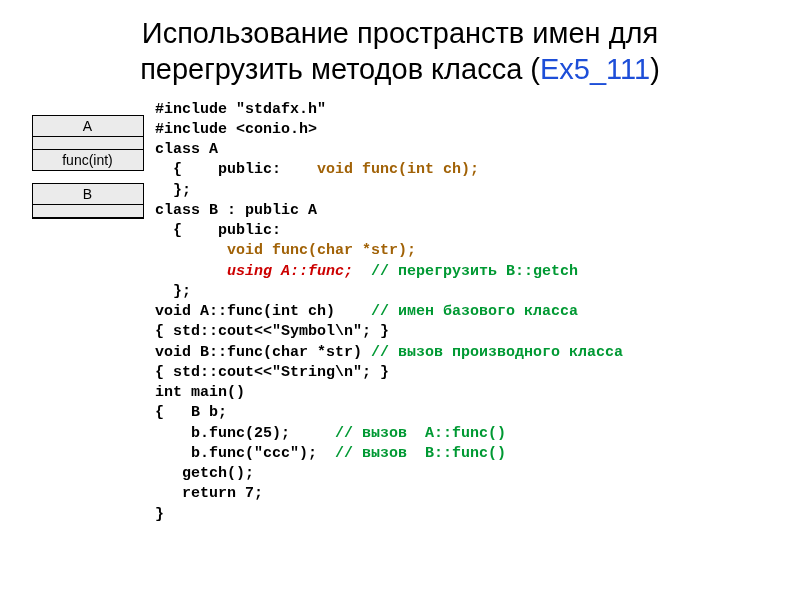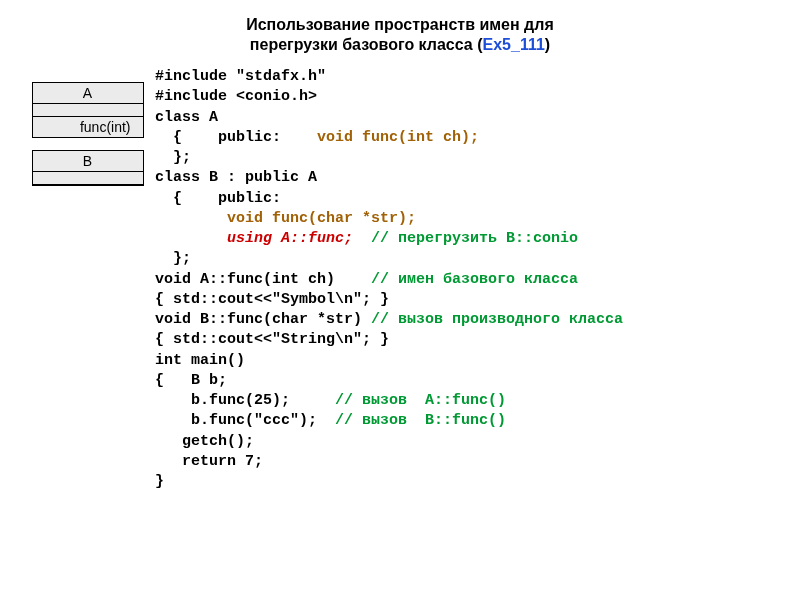--- a/index.html
+++ b/index.html
@@ -6,22 +6,22 @@
     margin: 0;
     padding: 15px 20px;
     font-family: Arial, sans-serif;
     background: #ffffff;
     width: 800px;
     height: 600px;
     box-sizing: border-box;
   }
   .title {
     text-align: center;
-    font-weight: bold;
-    font-size: 16px;
+    font-weight: normal;
+    font-size: 29px;
     color: #000;
     margin-bottom: 12px;
     line-height: 1.25;
   }
   .title .link {
     color: #1d4ed8;
   }
   .content {
     display: flex;
     align-items: flex-start;
@@ -41,42 +41,42 @@
     border-bottom: 1px solid #000;
     text-align: center;
     font-size: 14px;
     padding: 2px 0;
   }
   .uml-empty {
     border-bottom: 1px solid #000;
     height: 12px;
   }
   .uml-method {
-    text-align: right;
+    text-align: center;
     font-size: 14px;
     padding: 2px 12px;
   }
   .code {
     font-family: "Courier New", monospace;
     font-size: 15px;
     font-weight: bold;
     line-height: 1.35;
     white-space: pre;
     color: #000;
   }
   .kw-blue { color: #a16207; }
   .kw-red { color: #cc0000; font-style: italic; }
   .kw-green { color: #009933; }
 </style>
 </head>
 <body>
 
 <div class="title">
   <span>Использование пространств имен для</span><br>
-  <span>перегрузки базового класса (</span><span class="link">Ex5_111</span><span>)</span>
+  <span>перегрузить методов класса (</span><span class="link">Ex5_111</span><span>)</span>
 </div>
 
 <div class="content">
 
   <div class="uml-col">
     <div class="uml-box">
       <div class="uml-name">A</div>
       <div class="uml-empty"></div>
       <div class="uml-method">func(int)</div>
     </div>
@@ -87,21 +87,21 @@
   </div>
 
   <div class="code"><span>#include "stdafx.h"</span>
 <span>#include &lt;conio.h&gt;</span>
 <span>class A</span>
 <span>  {    public:    </span><span class="kw-blue">void func(int ch);</span>
 <span>  };</span>
 <span>class B : public A</span>
 <span>  {    public:</span>
 <span class="kw-blue">        void func(char *str);</span>
-<span>        </span><span class="kw-red">using A::func;</span><span class="kw-green">  // перегрузить B::conio</span>
+<span>        </span><span class="kw-red">using A::func;</span><span class="kw-green">  // перегрузить B::getch</span>
 <span>  };</span>
 <span>void A::func(int ch)    </span><span class="kw-green">// имен базового класса</span>
 <span>{ std::cout&lt;&lt;"Symbol\n"; }</span>
 <span>void B::func(char *str) </span><span class="kw-green">// вызов производного класса</span>
 <span>{ std::cout&lt;&lt;"String\n"; }</span>
 <span>int main()</span>
 <span>{   B b;</span>
 <span>    b.func(25);     </span><span class="kw-green">// вызов  A::func()</span>
 <span>    b.func("ccc");  </span><span class="kw-green">// вызов  B::func()</span>
 <span>   getch();</span>

